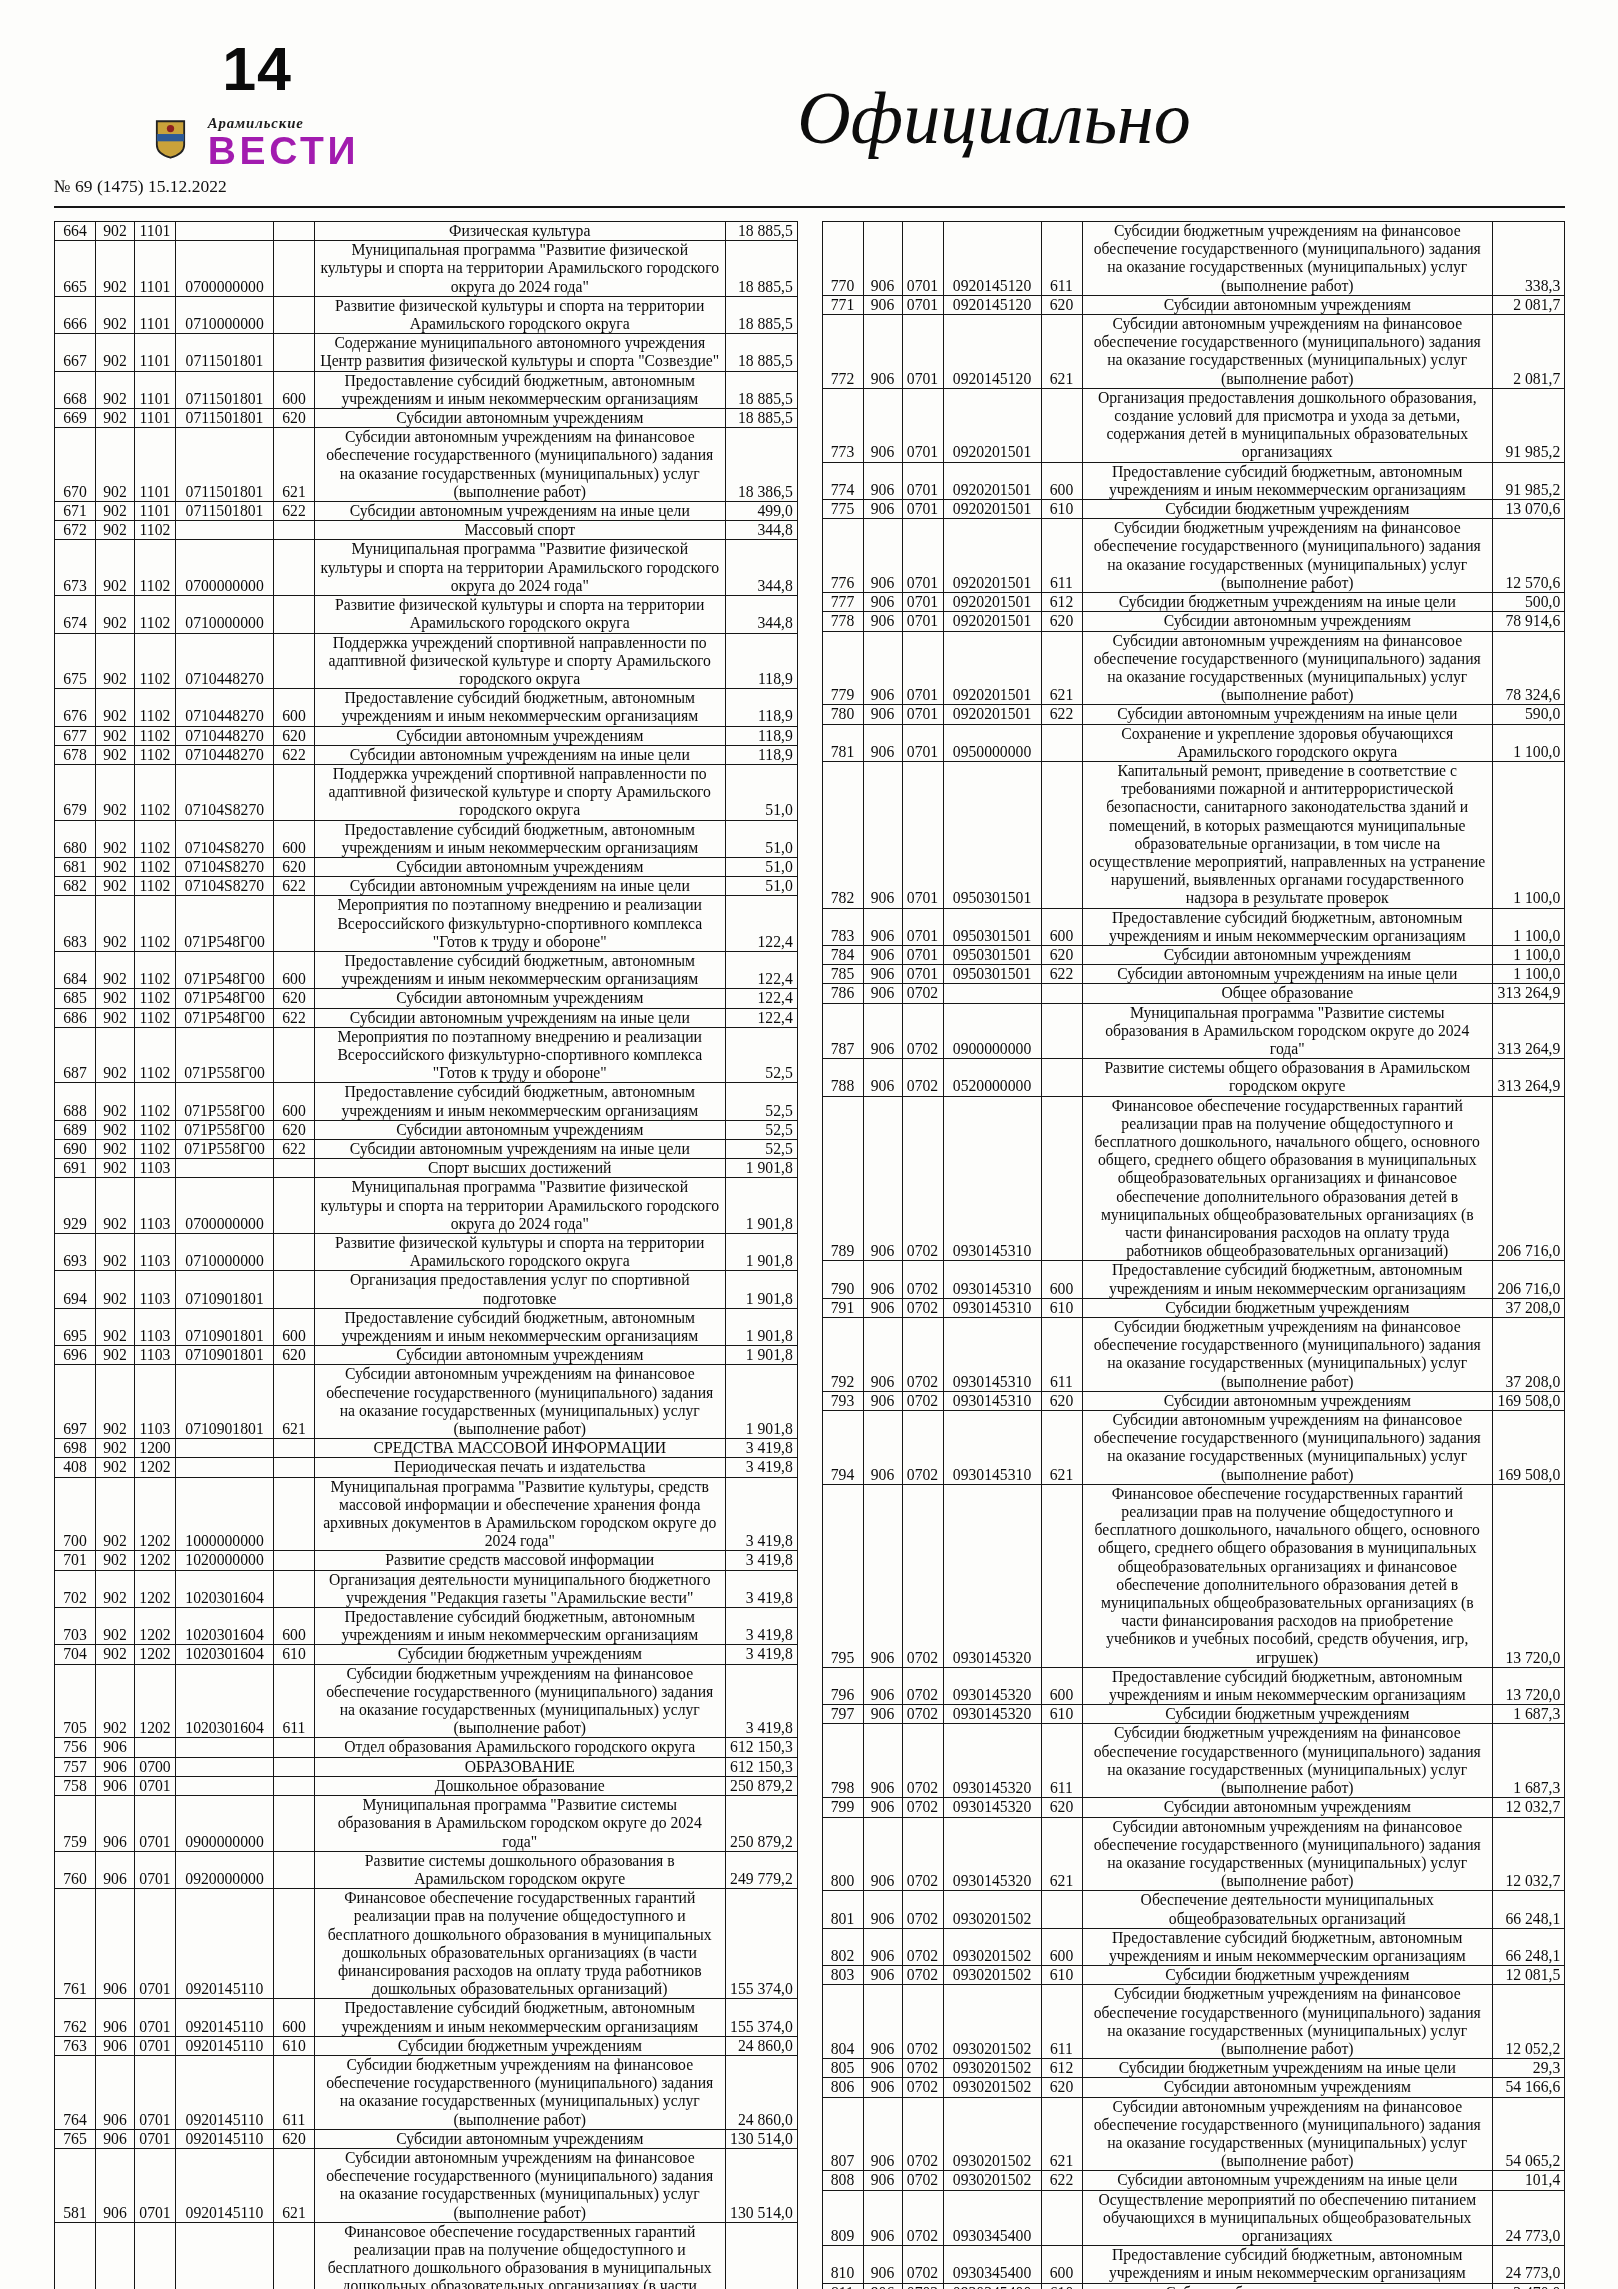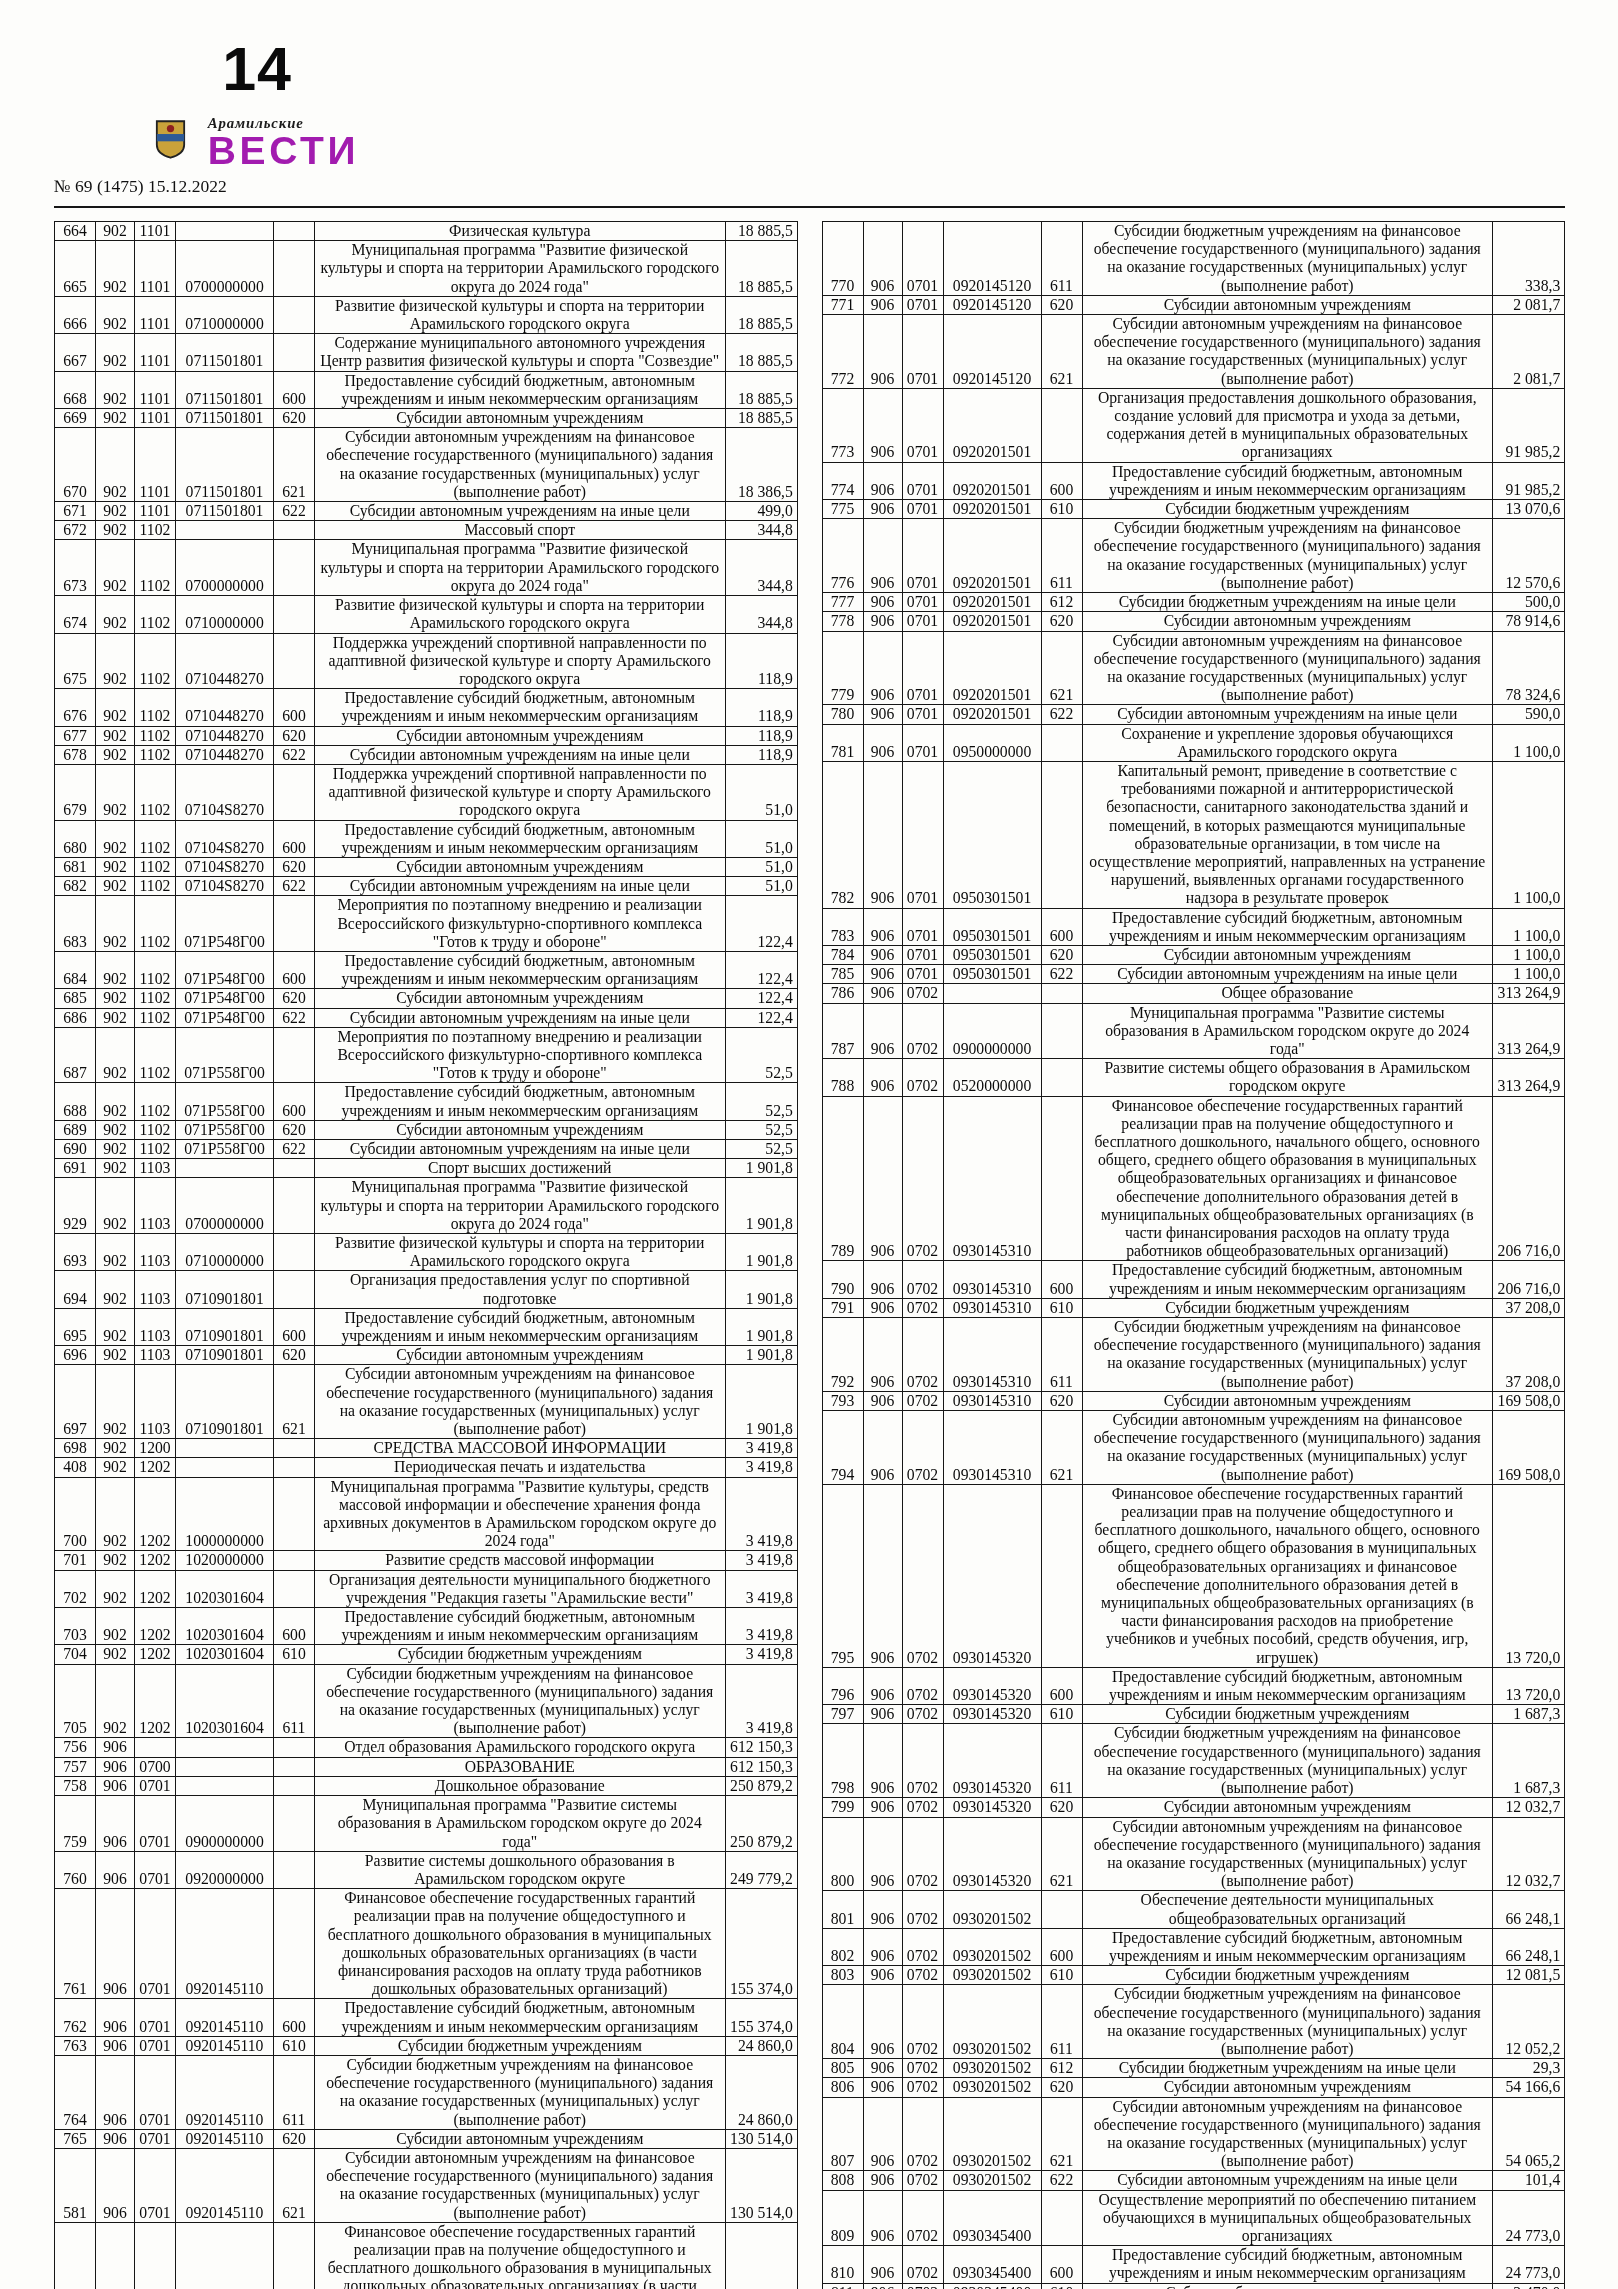--- a/index.html
+++ b/index.html
@@ -75,20 +75,21 @@
             </svg>
           </span>
           <div class="logo-text">
             <div class="masthead-small">Арамильские</div>
             <div class="masthead-big">ВЕСТИ</div>
           </div>
         </div>
       </div>
       <div class="issue-info">№ 69 (1475) 15.12.2022</div>
     </div>
+    <div class="section-title">Официально</div>
   </div>
 
   <div class="columns">
     <table class="budget">
       <colgroup>
         <col class="w-num">
           <col class="w-grbs">
           <col class="w-sec">
           <col class="w-target">
           <col class="w-vr">

